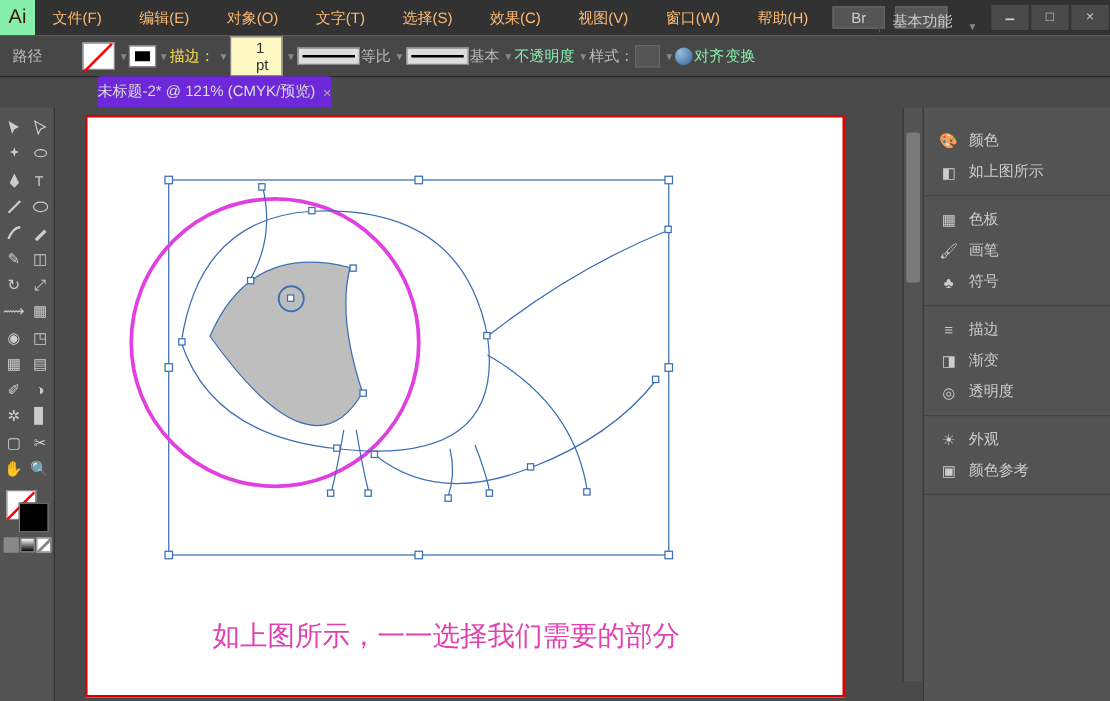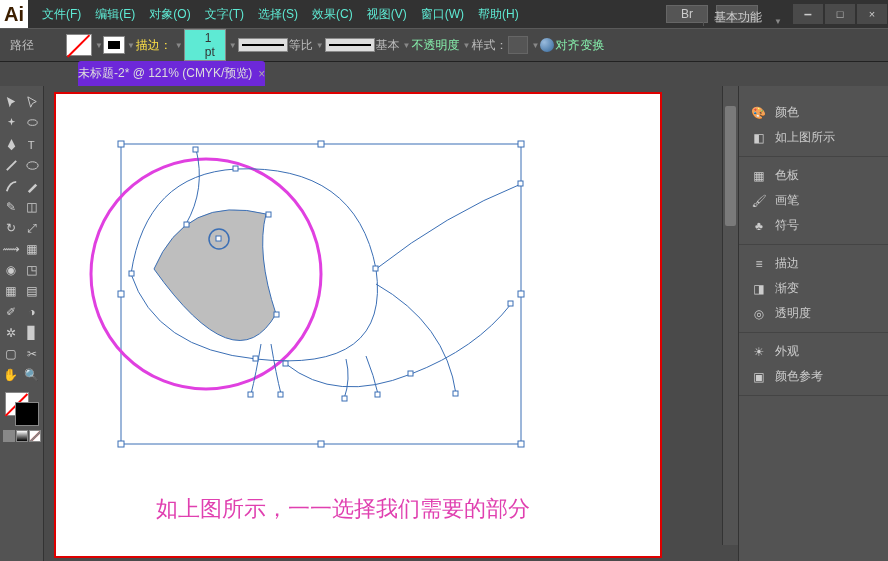--- a/index.html
+++ b/index.html
@@ -1,35 +1,35 @@
 <!DOCTYPE html>
 <html><head>
 <meta charset="utf-8">
 <style>
 *{margin:0;padding:0;box-sizing:border-box;font-family:"Microsoft YaHei",Arial,sans-serif;font-size:12px;user-select:none}
 body{width:888px;height:561px;background:#4a4a4a;overflow:hidden;position:relative}
 .titlebar{height:28px;background:#323232;display:flex;align-items:center;position:relative}
-.ai-logo{width:28px;height:28px;background:#ffffff;color:#3c1e00;display:flex;align-items:center;justify-content:center;font-weight:bold;font-size:20px;margin-right:8px}
-.menu{display:flex;gap:2px;color:#5eead4}
+.ai-logo{width:28px;height:28px;background:#86efac;color:#3c1e00;display:flex;align-items:center;justify-content:center;font-weight:normal;font-size:16px;margin-right:8px}
+.menu{display:flex;gap:18px;color:#fdba74}
 .menu span{padding:4px 6px;cursor:pointer}
 .title-icons{position:absolute;right:130px;display:flex;gap:8px;align-items:center}
 .title-icons div{width:42px;height:18px;background:#555;border:1px solid #666}
 .profile{position:absolute;right:0;display:flex;align-items:flex-end;color:#ccc}
 .profile-label{padding:0 10px;border-left:1px solid #555}
 .winbtns{display:flex}
 .winbtns div{width:30px;height:20px;background:#4a4a4a;margin:2px 1px;display:flex;align-items:center;justify-content:center;color:#ccc;font-size:11px}
 .winbtns div:first-child{font-size:14px;font-weight:bold}
 .ctrlbar{height:34px;background:#474747;border-top:1px solid #5a5a5a;border-bottom:1px solid #222;display:flex;align-items:center;padding:0 10px;gap:1px;color:#bbb}
 .ctrlbar .lbl{color:#bbb}
 .swatch{width:26px;height:22px;background:#fff;border:1px solid #888;position:relative}
 .swatch.slash::after{content:"";position:absolute;width:130%;height:2px;background:red;top:50%;left:-15%;transform:rotate(-45deg)}
 .swatch.black{background:#000;border:4px solid #fff;outline:1px solid #888;width:20px;height:16px}
 .chev{color:#888;font-size:8px;margin-left:2px}
 .stroke-lbl{color:#fde047}
-.pt{background:#5eead4;color:#333;padding:1px 20px;border:1px solid #888;width:36px;display:inline-block;text-align:center}
+.pt{background:#fef9c3;color:#333;padding:1px 20px;border:1px solid #888;width:36px;display:inline-block;text-align:center}
 .linebox{width:50px;height:14px;background:#ddd;border:1px solid #888;position:relative}
 .linebox::after{content:"";position:absolute;inset:5px 3px;background:#000}
 .opac{color:#86efac}
 .ic{width:20px;height:18px;background:#555;border:1px solid #666}
 .globe{width:14px;height:14px;border-radius:50%;background:radial-gradient(circle at 30% 30%,#9bd,#369)}
 .tabbar{height:24px;background:#4a4a4a;display:flex;align-items:end;padding-left:78px}
 .tab{background:#6d28d9;color:#ddd;padding:4px 0;border-radius:3px 3px 0 0;display:flex;align-items:center;gap:6px;font-size:11px}
 .tab .x{color:#aaa;cursor:pointer}
 .main{position:absolute;top:86px;bottom:0;left:0;right:0;display:flex}
 .tools{width:44px;background:#535353;border-right:1px solid #333;display:flex;flex-direction:column;align-items:center;padding-top:6px}
@@ -38,21 +38,21 @@
 .tool svg{width:15px;height:15px}
 .clr{margin-top:6px;position:relative;width:34px;height:34px}
 .clr .fg{position:absolute;width:24px;height:24px;background:#fff;border:1px solid #888;top:0;left:0}
 .clr .fg::after{content:"";position:absolute;width:140%;height:2px;background:red;top:50%;left:-20%;transform:rotate(-45deg)}
 .clr .bg{position:absolute;width:24px;height:24px;background:#000;border:1px solid #888;bottom:0;right:0}
 .clr-btns{display:flex;gap:1px;margin-top:4px}
 .clr-btns div{width:12px;height:12px;border:1px solid #888}
 .canvas-wrap{flex:1;background:#4a4a4a;position:relative;overflow:hidden}
 .scroll-v{position:absolute;right:0;top:0;bottom:16px;width:16px;background:#535353;border-left:1px solid #333}
 .scroll-v::after{content:"";position:absolute;left:2px;right:2px;top:20px;height:120px;background:#7a7a7a;border-radius:2px}
-.canvas{position:absolute;left:10px;top:6px;width:608px;height:466px;background:#fff;border:2px solid #d00;overflow:hidden}
+.canvas{position:absolute;left:24px;top:6px;width:608px;height:466px;background:#fff;border:2px solid #d00;overflow:hidden}
 .caption{position:absolute;left:100px;top:400px;color:#e040b0;font-size:22px;font-family:"SimSun"}
 .panels{width:150px;background:#535353;border-left:1px solid #333;padding:8px 0}
 .pgrp{border-bottom:1px solid #444;padding:6px 0}
 .pitem{display:flex;align-items:center;gap:8px;padding:4px 12px;color:#ccc;cursor:pointer}
 .picon{width:16px;height:16px;display:flex;align-items:center;justify-content:center}
 .anchor{fill:none;stroke:#3b6fb5;stroke-width:1}
 .selbox{fill:none;stroke:#3b6fb5;stroke-width:1}
 .selhandle{fill:#fff;stroke:#3b6fb5;stroke-width:1}
 </style>
 </head>

